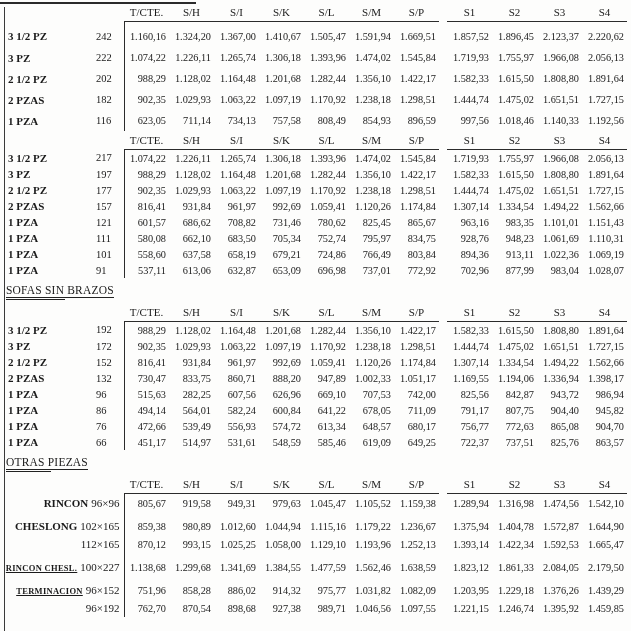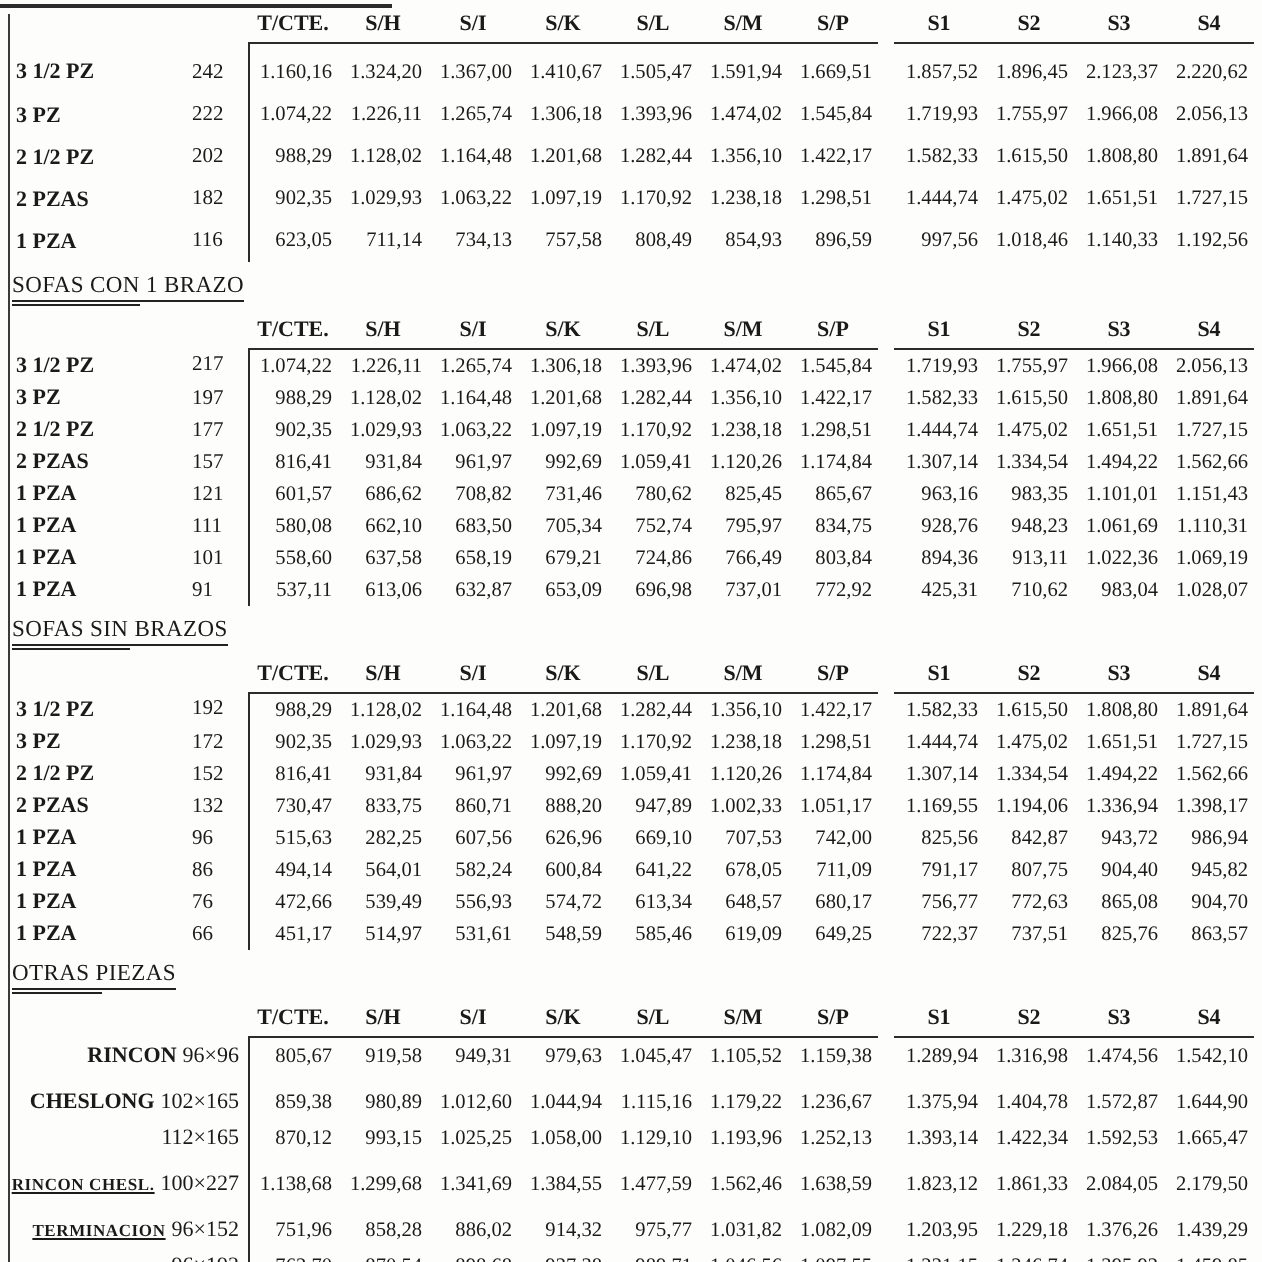--- a/index.html
+++ b/index.html
@@ -5,21 +5,21 @@
   html,body{margin:0;padding:0;}
   body{width:631px;height:631px;background:#ffffff;font-family:"Liberation Serif",serif;color:#1a1a1a;}
   #page{position:relative;width:631px;height:631px;overflow:hidden;background:#fdfdfc;}
   .left-border{position:absolute;left:4px;top:7px;bottom:0;width:1px;background:#3a3a3a;}
   .top-rule{position:absolute;left:0;top:2px;width:196px;height:2px;background:#2b2b2b;}
   #sections{position:relative;padding-top:3px;}
   .section-title{display:inline-block;margin:6px 0 5px 6px;font-size:11.5px;letter-spacing:.2px;border-bottom:1px solid #222;padding-bottom:1px;position:relative;}
   .section-title::after{content:"";position:absolute;left:0;bottom:-3px;width:55%;height:1px;background:#222;}
   table.price-table{border-collapse:collapse;table-layout:fixed;margin-left:4px;}
   .price-table th,.price-table td{padding:0;white-space:nowrap;font-size:10.3px;overflow:visible;}
-  th.colh{font-weight:bold;font-size:11px;text-align:center;border-bottom:1px solid #2b2b2b;padding:2px 0;height:14px;margin-left:24px;}
+  th.colh{font-weight:normal;font-size:11px;text-align:center;border-bottom:1px solid #2b2b2b;padding:2px 0;height:14px;margin-left:24px;}
   th.labhead,th.spacer{border-bottom:none;}
   td.num{text-align:right;padding-right:3px;}
   td.lab{font-weight:bold;font-size:11px;padding-left:4px;}
   td.cap{padding-right:7px;border-right:1px solid #2b2b2b;font-size:10.5px;}
   .sec-0 tbody td{height:21px;}
   .sec-0 tbody tr:first-child td{padding-top:4px;}
   .sec-1 tbody td,.sec-2 tbody td{height:16px;}
   .sec-3 tbody td{height:18px;}
   tr.gap td{padding-top:5px;margin-left:13px;}
   td.plab{text-align:right;padding-right:4px;border-right:1px solid #2b2b2b;}
@@ -142,21 +142,21 @@
             <td class="num">808,49</td>
             <td class="num">854,93</td>
             <td class="num">896,59</td>
             <td class="spacer"></td>
             <td class="num">997,56</td>
             <td class="num">1.018,46</td>
             <td class="num">1.140,33</td>
             <td class="num">1.192,56</td>
           </tr>
         </tbody>
-      </table><div class="section-title">SOFAS CON 1 BRAZO</div><table class="price-table sec-1">
+      </table><table class="price-table sec-1">
         <colgroup>
           <col style="width: 92px;">
           <col style="width: 28px;">
           <col style="width: 45px;">
           <col style="width: 45px;">
           <col style="width: 45px;">
           <col style="width: 45px;">
           <col style="width: 45px;">
           <col style="width: 45px;">
           <col style="width: 45px;">
@@ -300,22 +300,22 @@
             <td class="lab">1 PZA</td>
             <td class="cap">91</td>
             <td class="num">537,11</td>
             <td class="num">613,06</td>
             <td class="num">632,87</td>
             <td class="num">653,09</td>
             <td class="num">696,98</td>
             <td class="num">737,01</td>
             <td class="num">772,92</td>
             <td class="spacer"></td>
-            <td class="num">425,31</td>
-            <td class="num">710,62</td>
+            <td class="num">702,96</td>
+            <td class="num">877,99</td>
             <td class="num">983,04</td>
             <td class="num">1.028,07</td>
           </tr>
         </tbody>
       </table><div class="section-title">SOFAS SIN BRAZOS</div><table class="price-table sec-2">
         <colgroup>
           <col style="width: 92px;">
           <col style="width: 28px;">
           <col style="width: 45px;">
           <col style="width: 45px;">

